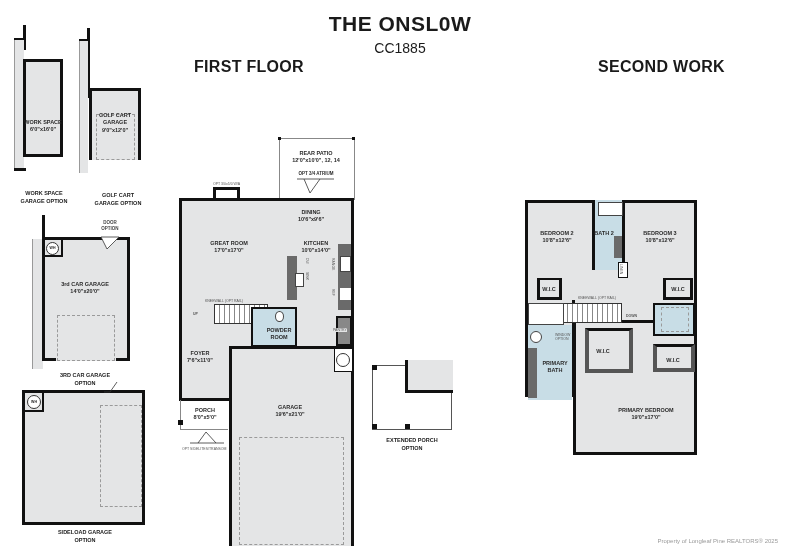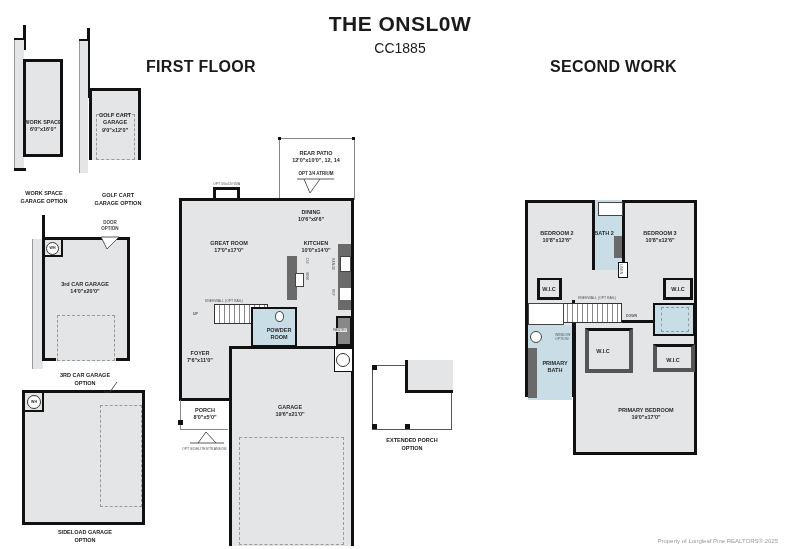--- a/index.html
+++ b/index.html
@@ -1,20 +1,20 @@
 <!DOCTYPE html>
 <html><head>
 <meta charset="utf-8">
 <style>
   html,body{margin:0;padding:0;background:#ffffff;}
   body{width:800px;height:549px;position:relative;overflow:hidden;font-family:"Liberation Sans","DejaVu Sans",sans-serif;color:#1a1a1a;}
   .abs{position:absolute;}
   .title{left:0;width:800px;top:12px;text-align:center;font-weight:bold;font-size:21px;letter-spacing:0.5px;}
   .code{left:0;width:800px;top:40px;text-align:center;font-size:14px;}
-  .floor{font-weight:bold;font-size:16px;letter-spacing:0.3px;}
+  .floor{font-weight:bold;font-size:16px;letter-spacing:0.3px;margin-left:48px;}
   .room{background:#e4e5e6;}
   .wet{background:#c8dde6;}
   .wall{border:3px solid #111;box-sizing:border-box;}
   .lbl{position:absolute;font-size:5.5px;font-weight:bold;text-align:center;line-height:1.35;color:#2a2a2a;white-space:nowrap;transform:translateX(-50%);}
   .cap{position:absolute;font-size:5.5px;font-weight:bold;text-align:center;line-height:1.4;white-space:nowrap;transform:translateX(-50%);color:#222;}
   .dash{position:absolute;border:1px dashed #9a9a9a;box-sizing:border-box;}
   .dark{position:absolute;background:#6a6a6a;}
   .blk{position:absolute;background:#111;}
   .stairs{position:absolute;background:repeating-linear-gradient(90deg,#fff 0 4px,#888 4px 5px);border:1px solid #333;box-sizing:border-box;}
   .footer{right:22px;bottom:5px;font-size:6px;color:#9a9a9a;}

